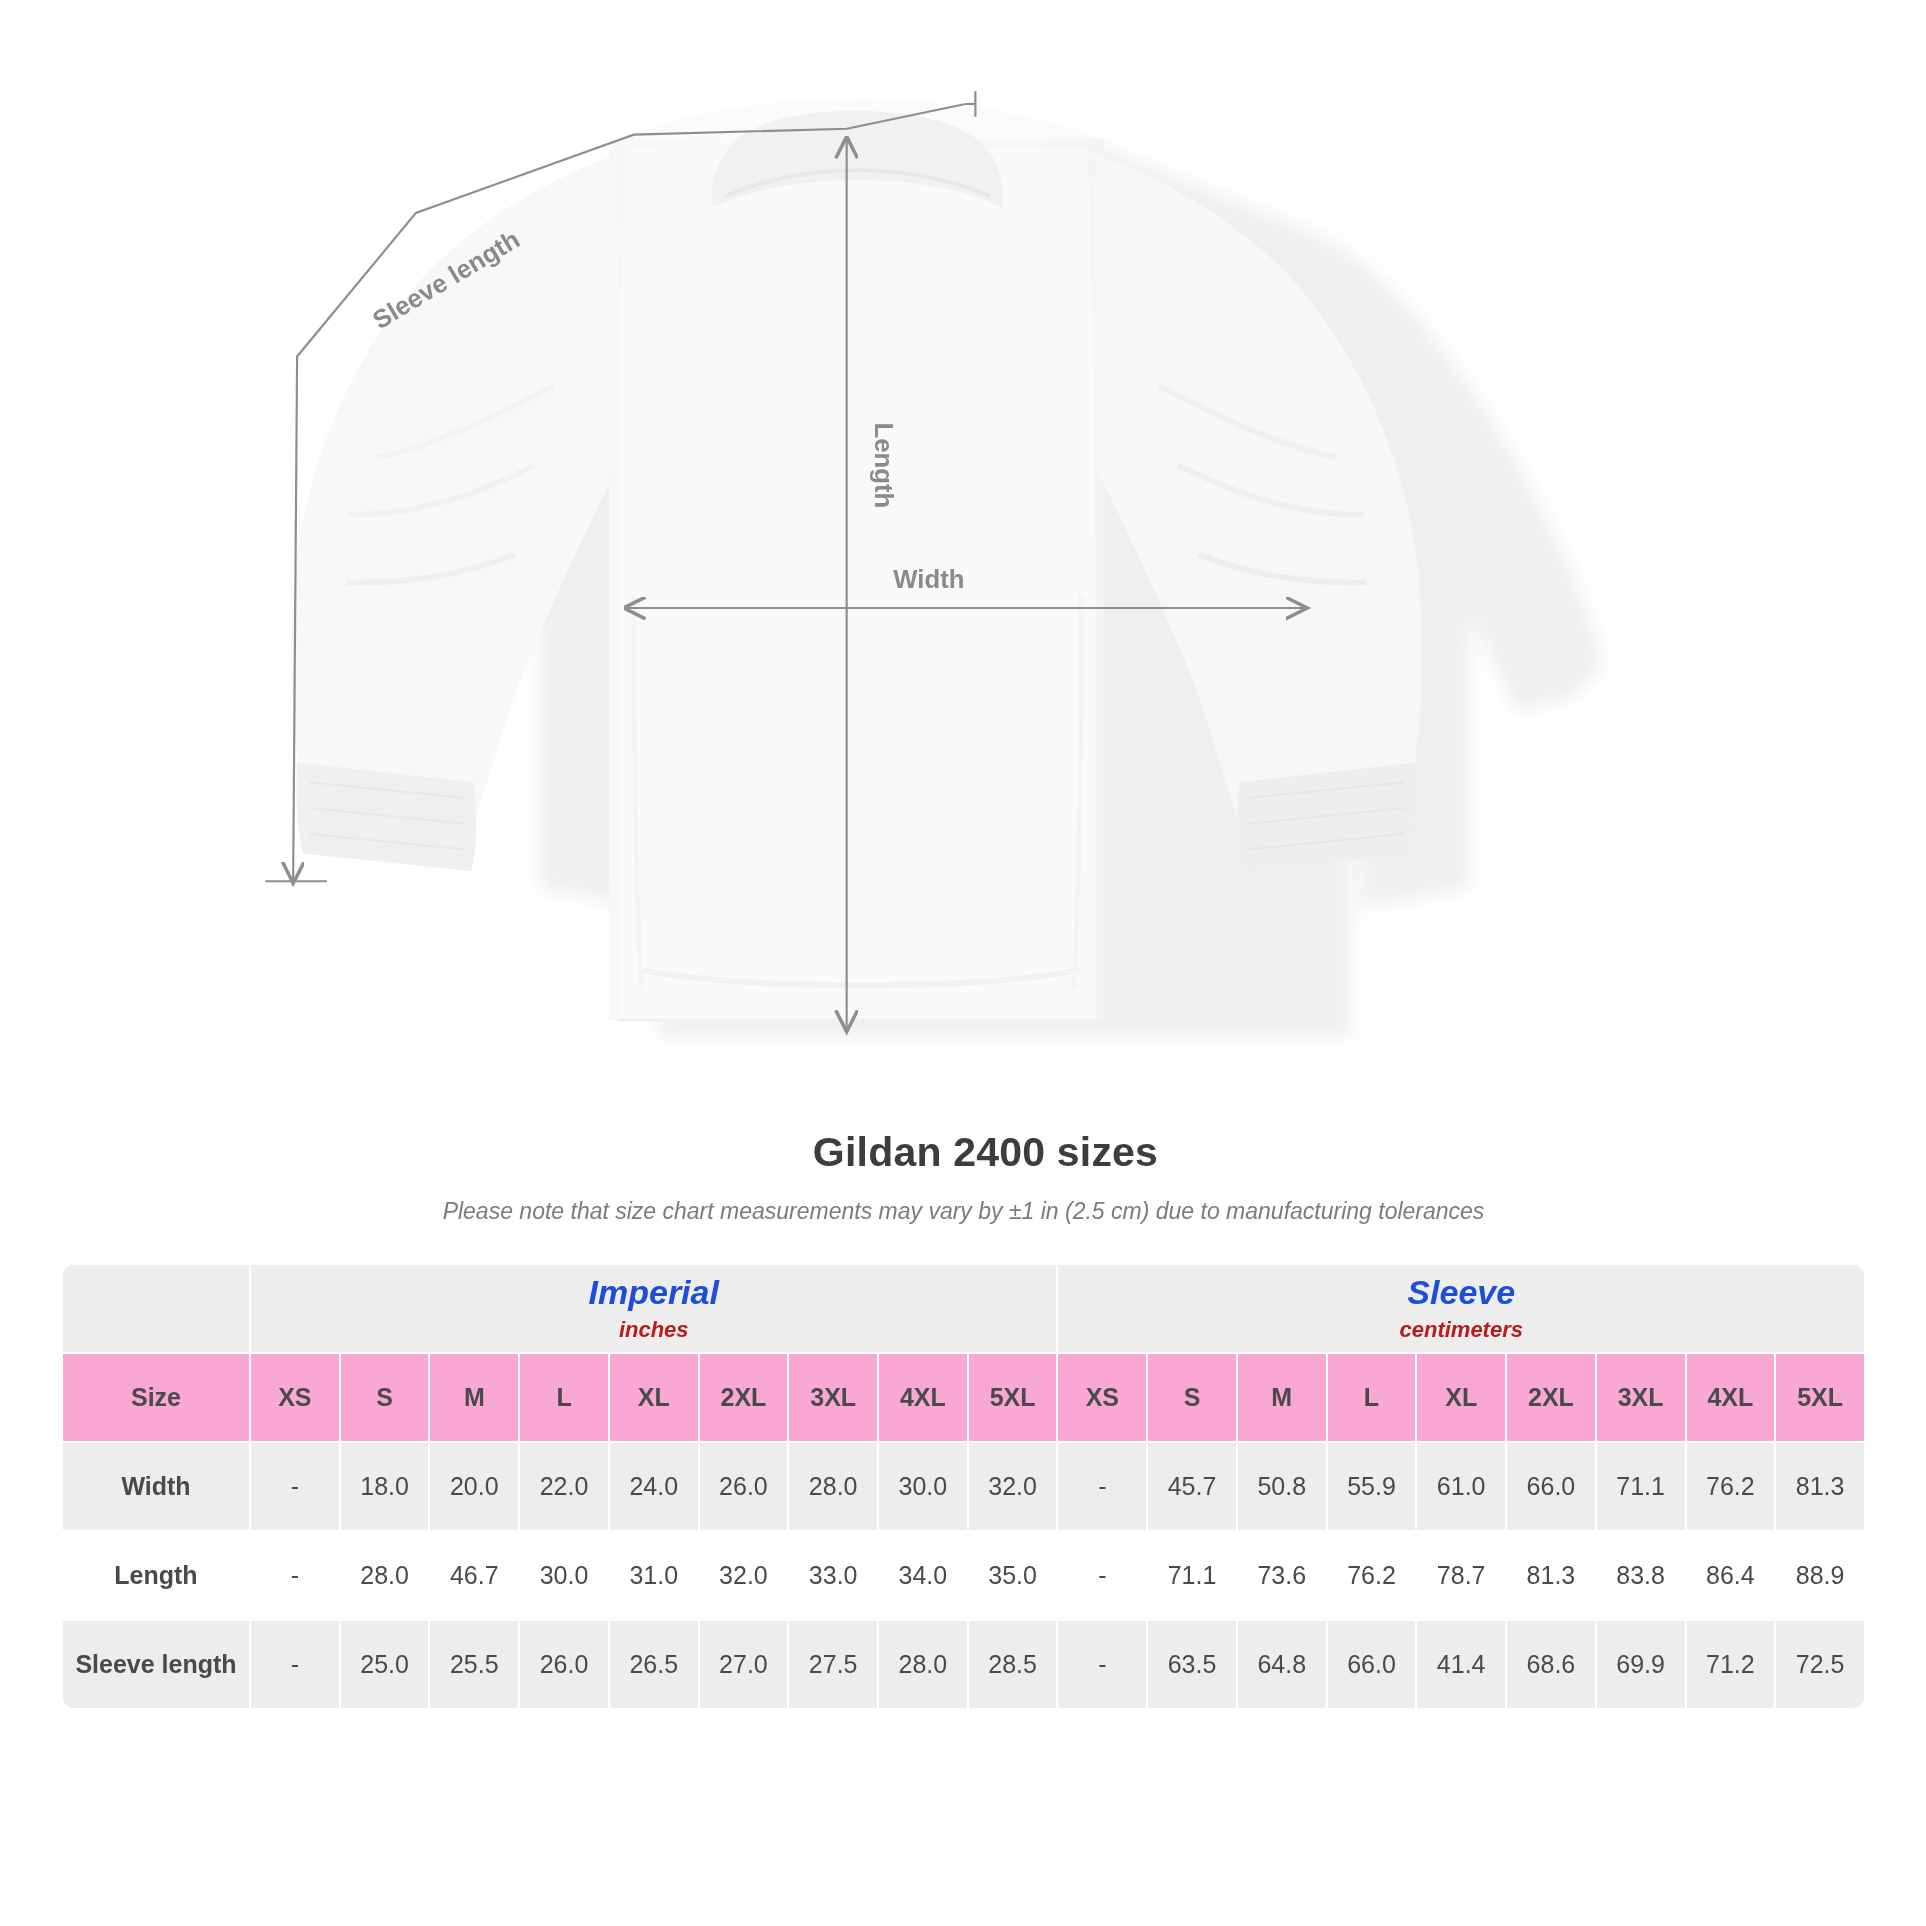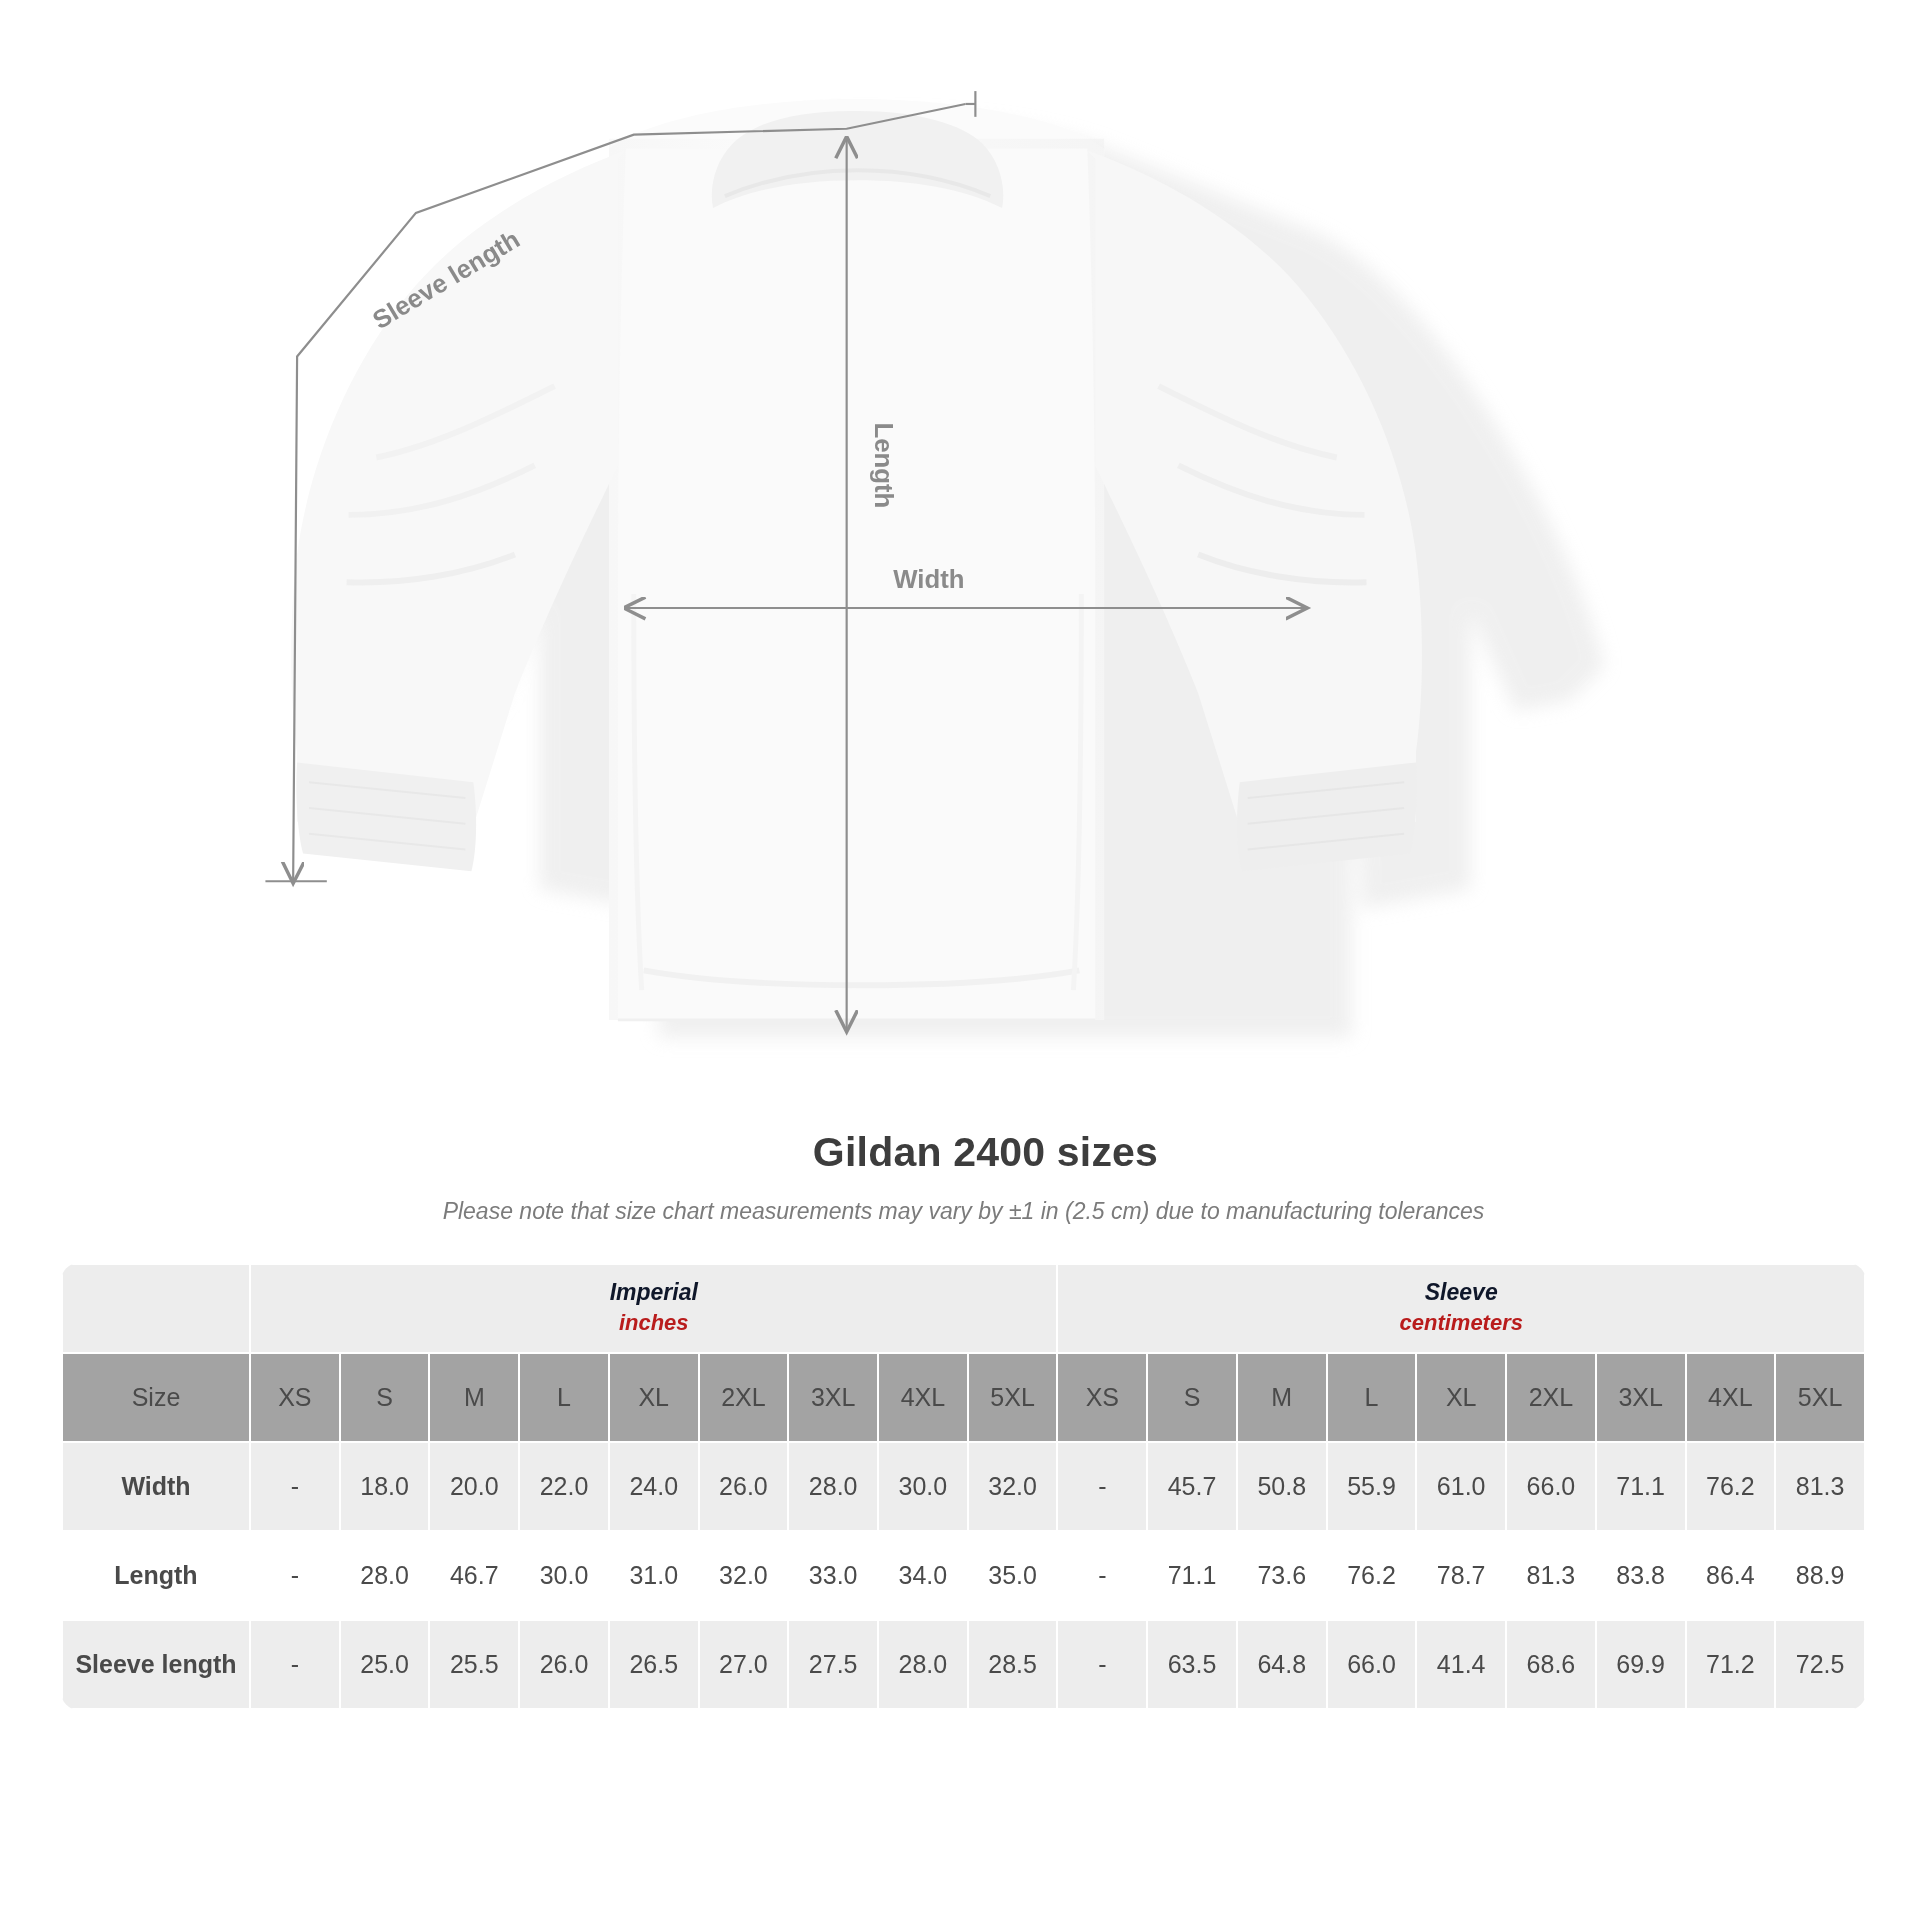--- a/index.html
+++ b/index.html
@@ -66,36 +66,36 @@
     color: #4a4a4a;
     border: 2px solid #ffffff;
     padding: 0;
     height: 87px;
   }
   .unit-head {
     background: #ededed;
     height: 127px;
   }
   .unit-head .unit-name {
-    font-size: 23px;
+    font-size: 34px;
     font-style: italic;
     font-weight: bold;
-    color: #0f172a;
+    color: #1d4ed8;
     line-height: 1.25;
   }
   .unit-head .unit-sub {
     font-size: 22px;
     font-style: italic;
     color: #b91c1c;
     line-height: 1.5;
   }
   .blank-head { background: #ededed; }
   .size-row th, .size-row td {
-    background: #a3a3a3;
-    font-weight: normal;
+    background: #f9a8d4;
+    font-weight: bold;
     color: #555;
     height: 95px;
     font-size: 26px;
   }
   .row-label {
     font-weight: bold;
     color: #4b4b4b;
     font-size: 26px;
   }
   .row-a td, .row-a th { background: #ededed; }

